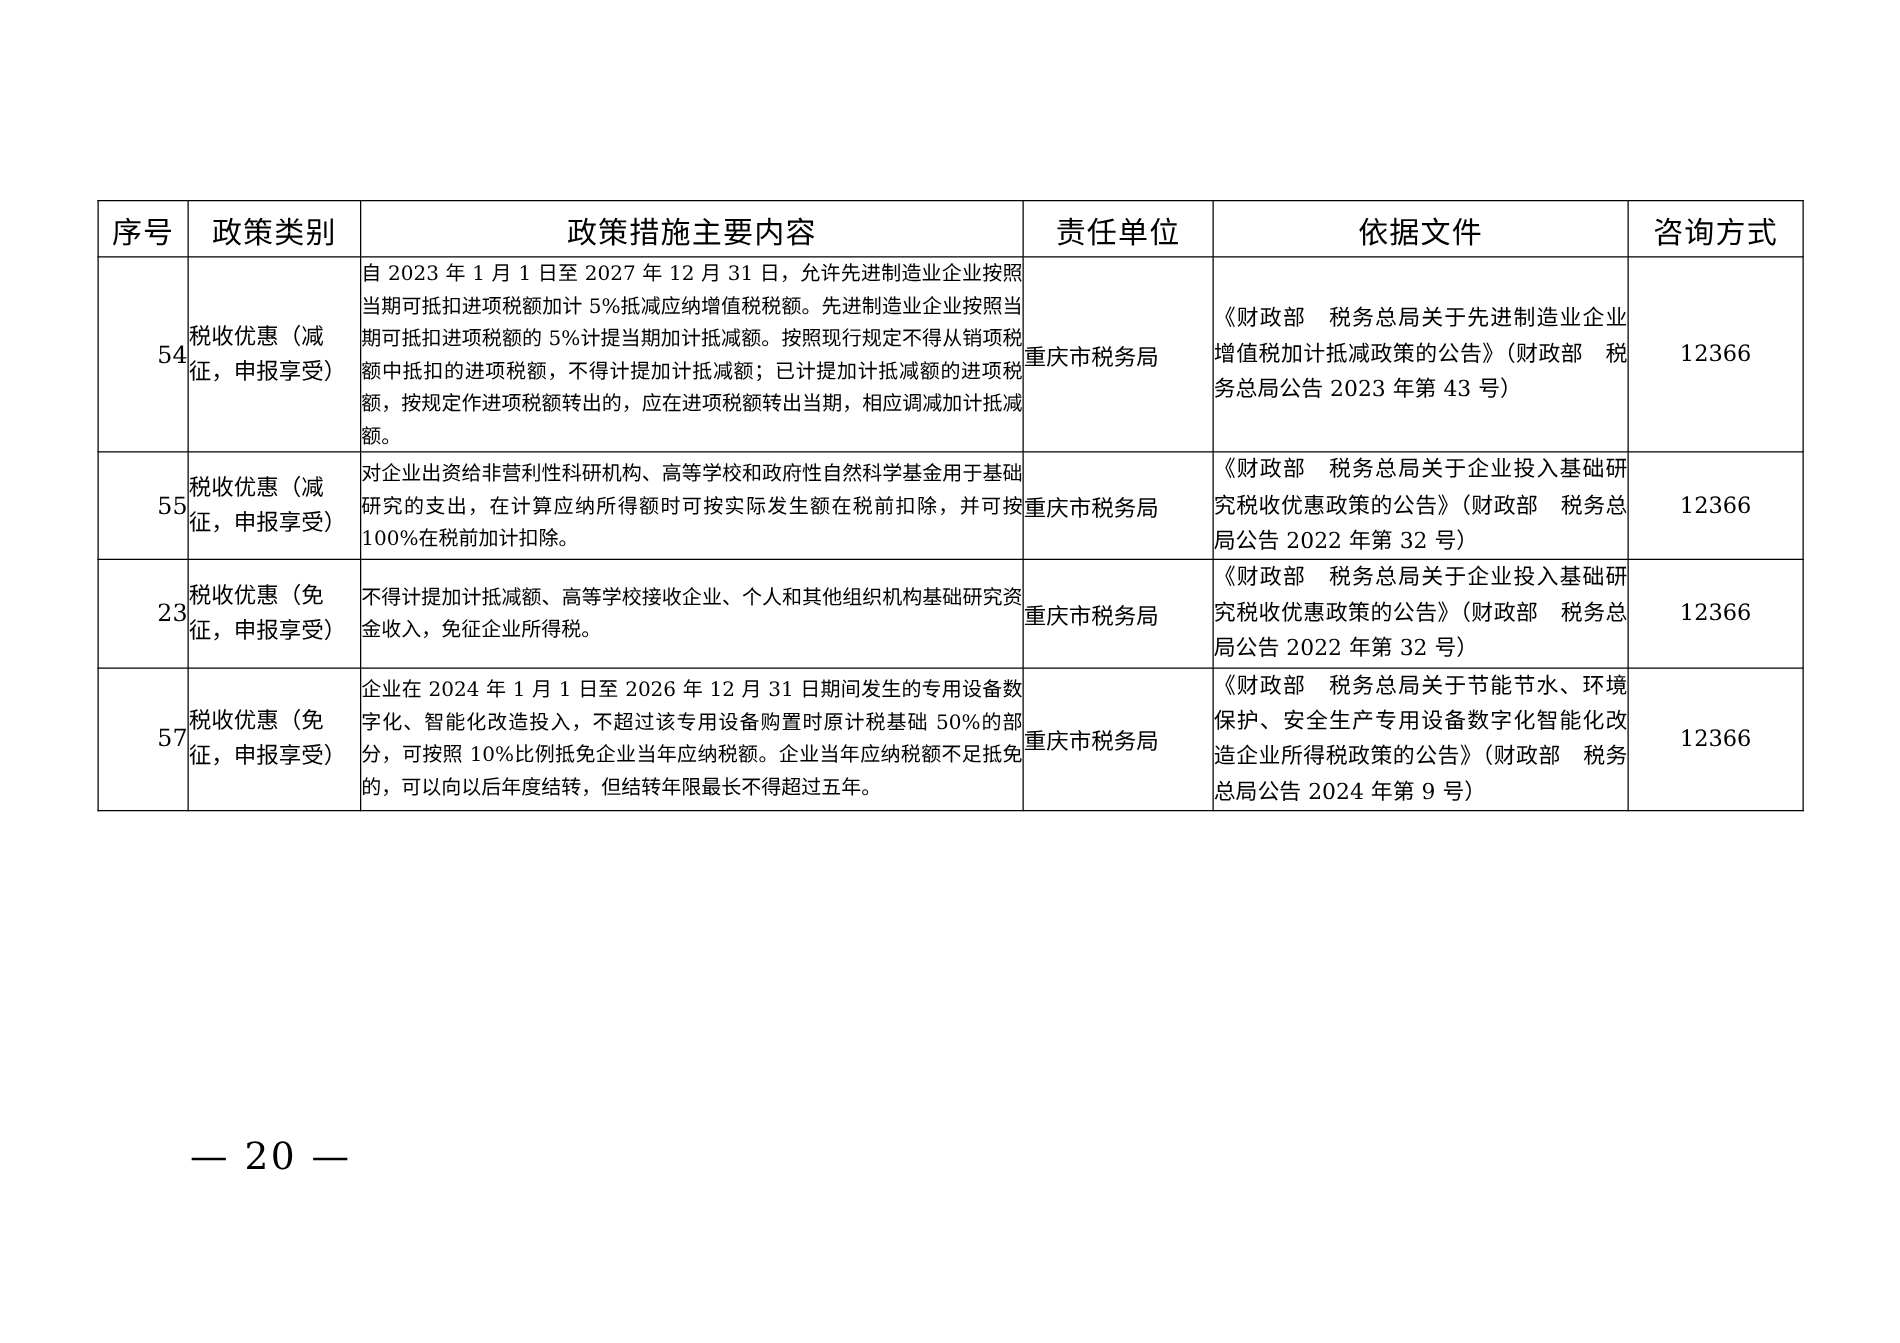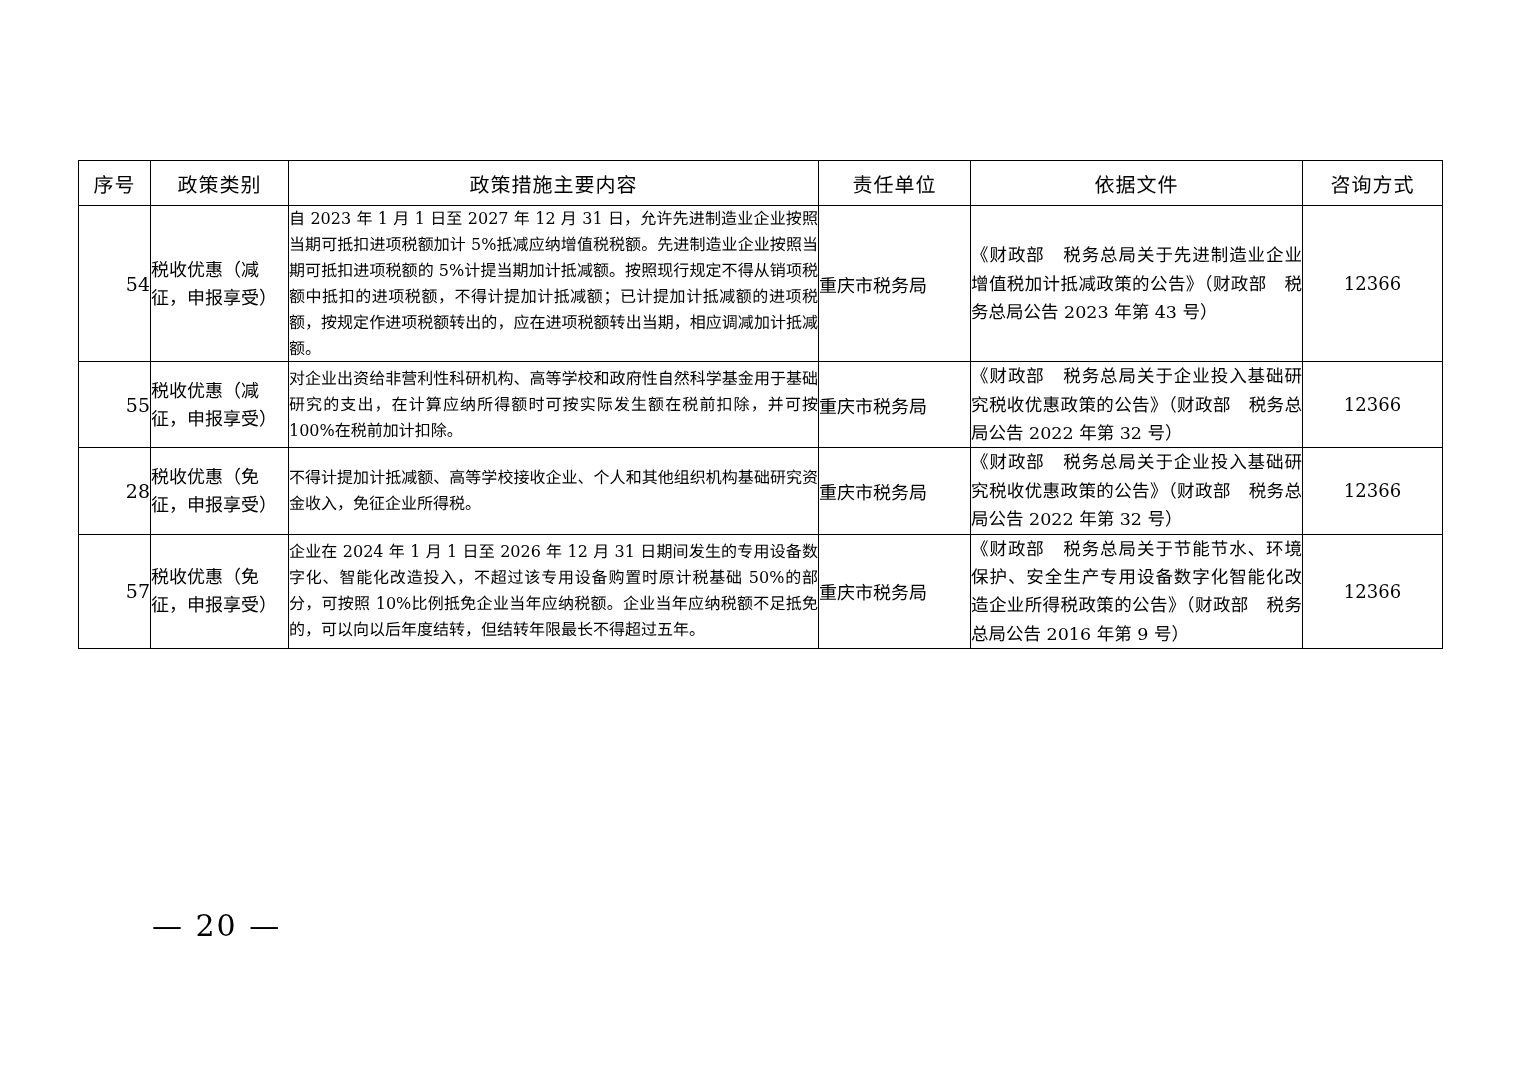--- a/index.html
+++ b/index.html
@@ -41,21 +41,21 @@
   col.c-seq    { width: 72px; }
   col.c-cat    { width: 138px; }
   col.c-content{ width: 530px; }
   col.c-unit   { width: 152px; }
   col.c-doc    { width: 332px; }
   col.c-tel    { width: 140px; }
 
   thead td {
     height: 44px;
     text-align: center;
-    font-size: 20px;
+    font-size: 24px;
     letter-spacing: 1px;
     font-family: "DejaVu Serif", "Liberation Serif", serif;
   }
   .seq {
     text-align: right;
     font-size: 19px;
   }
   .cat {
     font-size: 18px;
     line-height: 1.55;
@@ -127,33 +127,33 @@
       </tr>
       <tr>
         <td class="seq">55</td>
         <td class="cat">税收优惠（减征，申报享受）</td>
         <td class="content">对企业出资给非营利性科研机构、高等学校和政府性自然科学基金用于基础研究的支出，在计算应纳所得额时可按实际发生额在税前扣除，并可按 100%在税前加计扣除。</td>
         <td class="unit">重庆市税务局</td>
         <td class="doc">《财政部　税务总局关于企业投入基础研究税收优惠政策的公告》（财政部　税务总局公告 2022 年第 32 号）</td>
         <td class="tel">12366</td>
       </tr>
       <tr>
-        <td class="seq">28</td>
+        <td class="seq">23</td>
         <td class="cat">税收优惠（免征，申报享受）</td>
         <td class="content">不得计提加计抵减额、高等学校接收企业、个人和其他组织机构基础研究资金收入，免征企业所得税。</td>
         <td class="unit">重庆市税务局</td>
         <td class="doc">《财政部　税务总局关于企业投入基础研究税收优惠政策的公告》（财政部　税务总局公告 2022 年第 32 号）</td>
         <td class="tel">12366</td>
       </tr>
       <tr>
         <td class="seq">57</td>
         <td class="cat">税收优惠（免征，申报享受）</td>
         <td class="content">企业在 2024 年 1 月 1 日至 2026 年 12 月 31 日期间发生的专用设备数字化、智能化改造投入，不超过该专用设备购置时原计税基础 50%的部分，可按照 10%比例抵免企业当年应纳税额。企业当年应纳税额不足抵免的，可以向以后年度结转，但结转年限最长不得超过五年。</td>
         <td class="unit">重庆市税务局</td>
-        <td class="doc">《财政部　税务总局关于节能节水、环境保护、安全生产专用设备数字化智能化改造企业所得税政策的公告》（财政部　税务总局公告 2016 年第 9 号）</td>
+        <td class="doc">《财政部　税务总局关于节能节水、环境保护、安全生产专用设备数字化智能化改造企业所得税政策的公告》（财政部　税务总局公告 2024 年第 9 号）</td>
         <td class="tel">12366</td>
       </tr>
     </tbody>
   </table>
 
   <div class="page-number">— 20 —</div>
 
 </div>
 
 </body></html>

